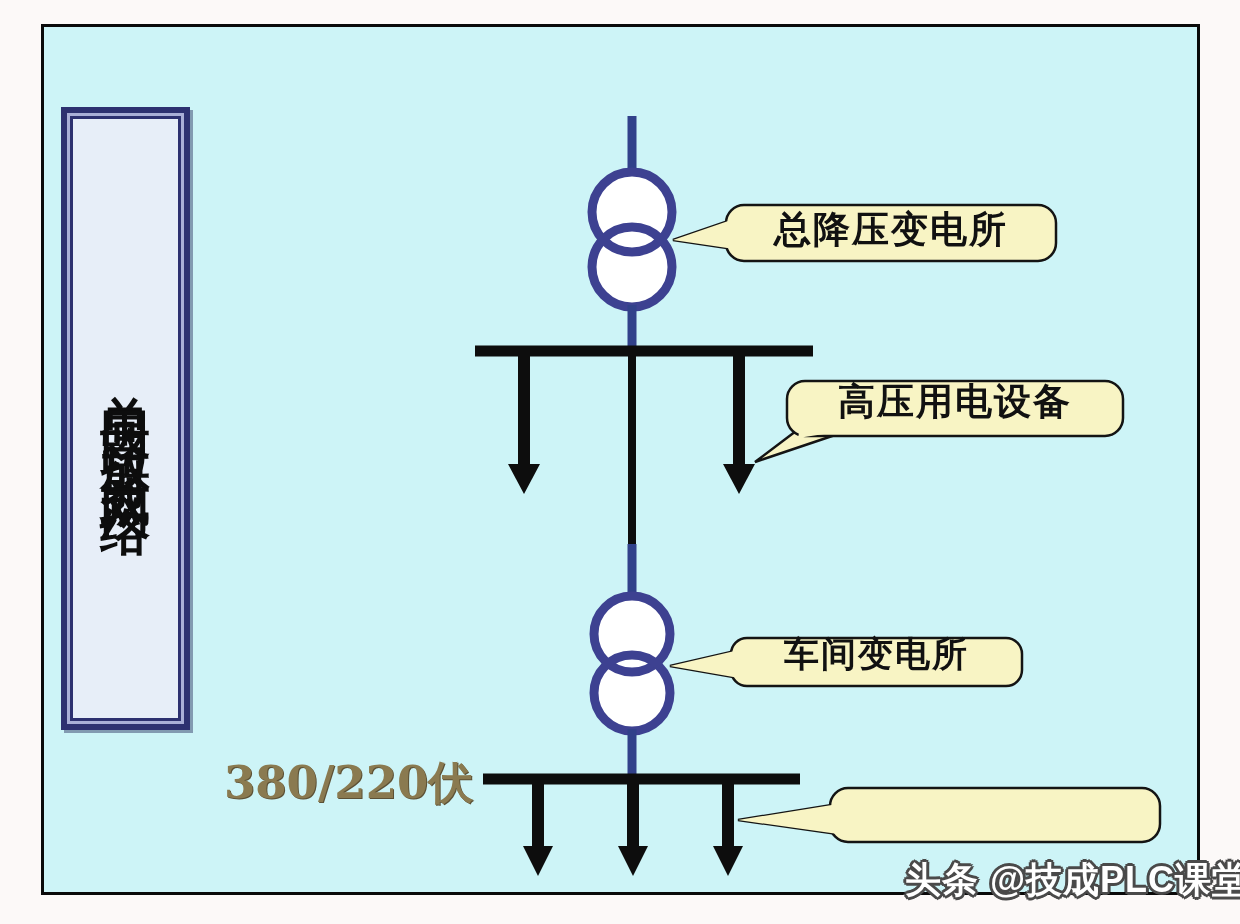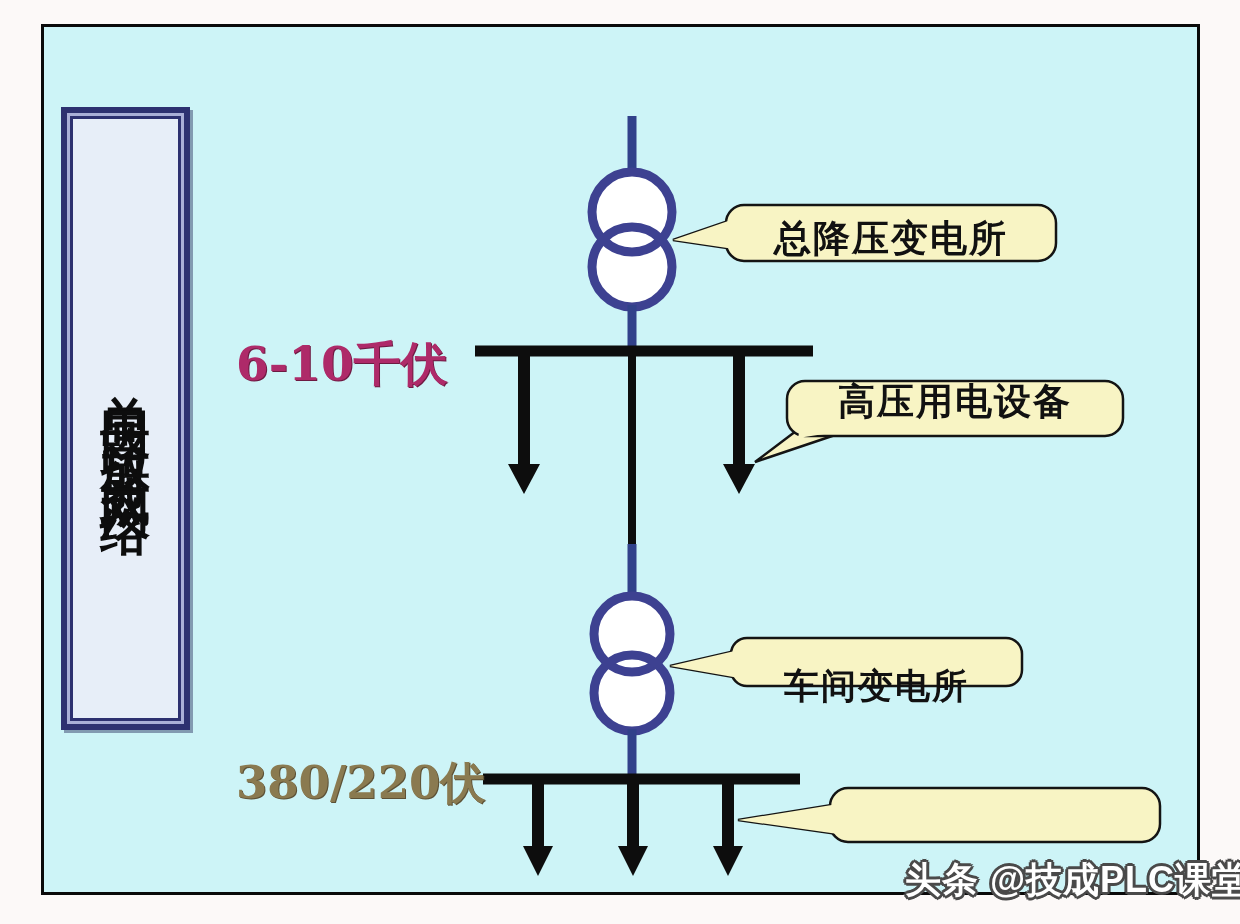--- a/index.html
+++ b/index.html
@@ -53,37 +53,37 @@
     white-space:nowrap;
     line-height:1;
   }
   .voltage-hv{
     left:236px;top:340px;
     font-size:47px;
     color:#ae2a69;
     text-shadow:1px 1px 0 #6d1a42;
   }
   .voltage-lv{
-    left:236px;top:760px;
+    left:224px;top:760px;
     font-size:45px;
     color:#8a7a50;
     text-shadow:1px 1px 0 #5c5136;
   }
   .bubble-label{
     position:absolute;
     display:flex;align-items:center;justify-content:center;
     font-weight:bold;
     color:#111;
     letter-spacing:2px;
     line-height:1;
     font-family:"Liberation Sans", sans-serif;
   }
-  .bl-1{left:726px;top:210px;width:330px;height:56px;font-size:37px;}
+  .bl-1{left:726px;top:201px;width:330px;height:56px;font-size:37px;}
   .bl-2{left:787px;top:381px;width:336px;height:41px;font-size:37px;}
-  .bl-3{left:731px;top:660px;width:291px;height:51px;font-size:35px;}
+  .bl-3{left:731px;top:628px;width:291px;height:51px;font-size:35px;}
   .bl-4{left:830px;top:788px;width:330px;height:54px;font-size:37px;}
   .watermark{
     position:absolute;left:905px;top:856px;
     font-size:36px;font-weight:bold;
     color:#ffffff;
     letter-spacing:1px;
     white-space:nowrap;
     text-shadow:-2px -2px 0 #4a4a4a, 2px -2px 0 #4a4a4a,
                 -2px 2px 0 #4a4a4a, 2px 2px 0 #4a4a4a,
                 0 3px 0 #4a4a4a, 0 -3px 0 #4a4a4a,
@@ -172,21 +172,20 @@
       <polygon points="838,804 838,834 738,820" fill="#f8f4c4"></polygon>
     </g>
   </svg>
 
   <div class="sidebar-box">
     <div class="sidebar-inner">
       <div class="sidebar-title">单回路放射式网络</div>
     </div>
   </div>
 
-  <div class="voltage voltage-hv">6-10千伏</div>
   <div class="voltage voltage-lv">380/220伏</div>
 
   <div class="bubble-label bl-1">总降压变电所</div>
   <div class="bubble-label bl-2">高压用电设备</div>
   <div class="bubble-label bl-3">车间变电所</div>
 
   <div class="watermark">头条 @技成PLC课堂</div>
 
 </div>
 

